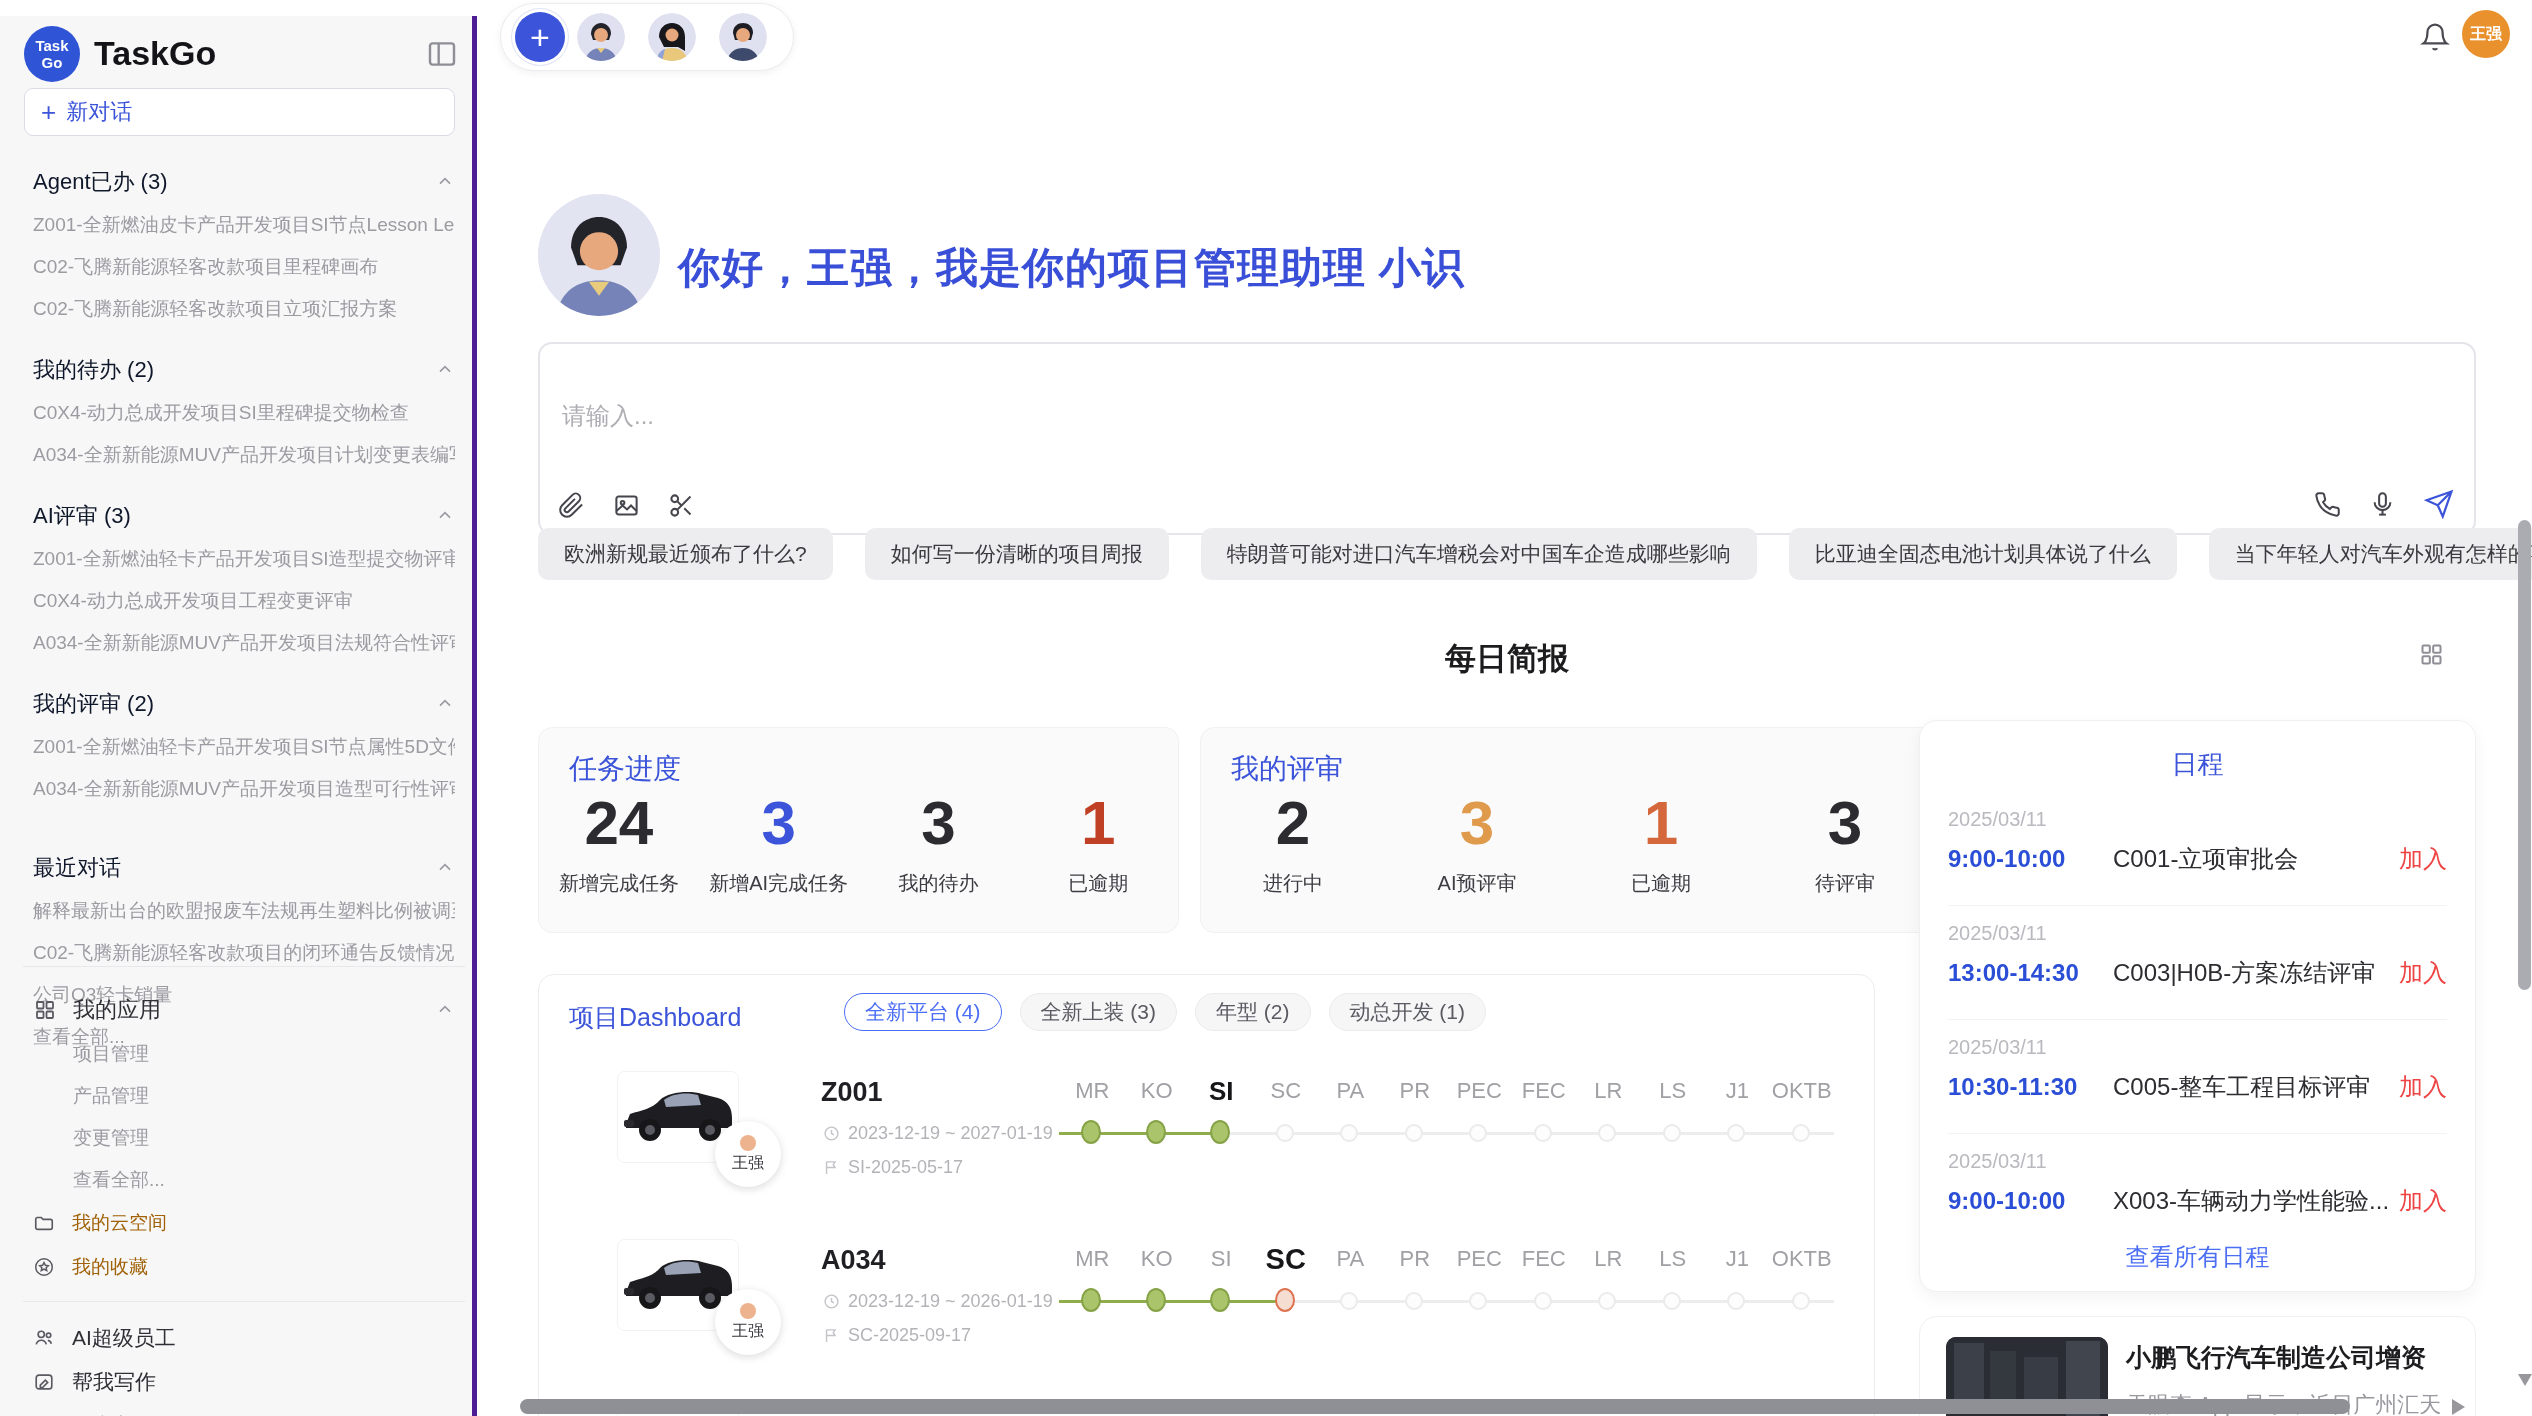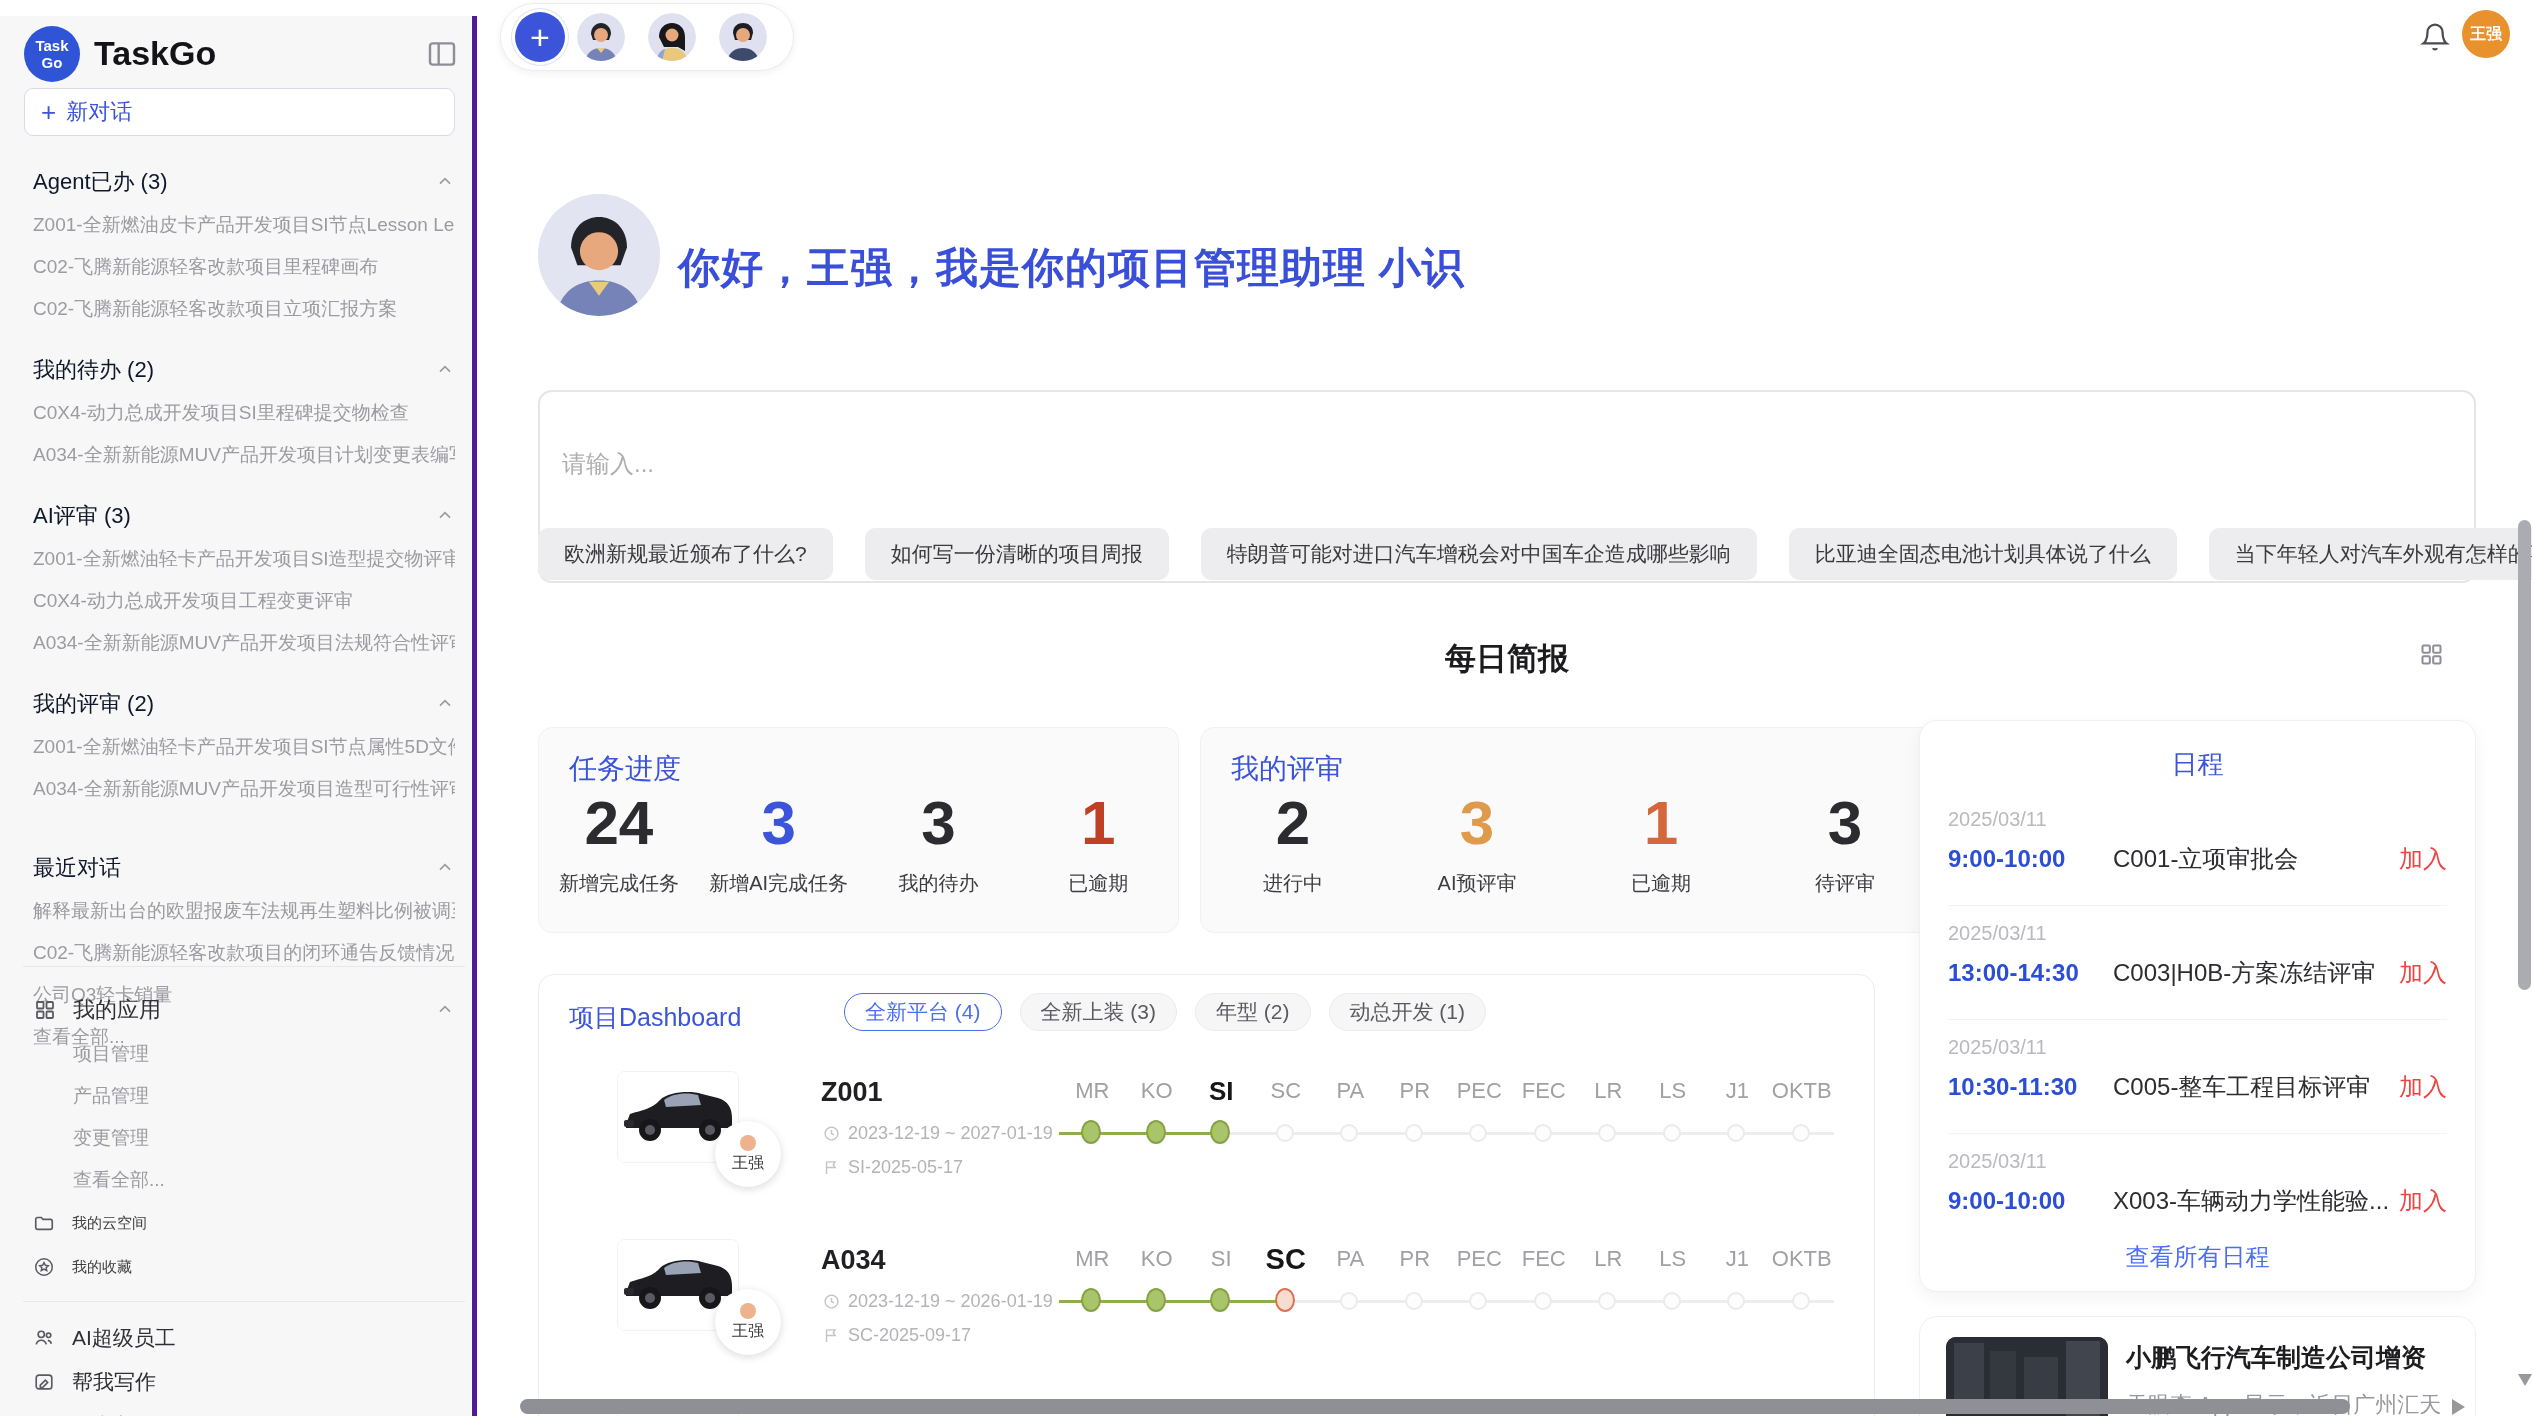--- a/index.html
+++ b/index.html
@@ -21,42 +21,42 @@
   .side-header{height:44px;margin-top:18px;display:flex;align-items:center;justify-content:space-between;font-size:22px;color:#0f172a;gap:24px;}
   .side-header .chev{color:#9a9aa2;}
   .side-item{height:42px;line-height:42px;font-size:19px;color:#9b9ba1;white-space:nowrap;overflow:hidden;cursor:pointer;}
   .side-bottom{position:absolute;left:0;top:950px;width:477px;padding:0 22px 0 33px;box-sizing:border-box;}
   .side-div{height:1px;background:#e7e7ec;margin:0 -10px;}
   .app-row{height:46px;margin-top:20px;display:flex;align-items:center;font-size:22px;color:#2f2f35;cursor:pointer;}
   .app-row .ric{width:24px;height:24px;color:#5a5a62;margin-right:16px;}
   .app-row .sp{flex:1}
   .app-row .chev{color:#9a9aa2;}
   .sub-item{height:42px;line-height:42px;padding-left:40px;font-size:19px;color:#9b9ba1;cursor:pointer;}
-  .link-row{height:44px;display:flex;align-items:center;font-size:15px;color:#404040;cursor:pointer;}
+  .link-row{height:44px;display:flex;align-items:center;font-size:19px;color:#a16207;cursor:pointer;}
   .link-row .ric{width:22px;height:22px;color:#5a5a62;margin-right:17px;}
   .tool-row{height:44px;display:flex;align-items:center;font-size:21px;color:#2f2f35;cursor:pointer;}
   .tool-row .ric{width:22px;height:22px;color:#5a5a62;margin-right:17px;}
 
   
   .topbar-pill{position:absolute;left:500px;top:3px;width:292px;height:66px;background:#fff;border:1px solid #ececf0;border-radius:36px;
                box-shadow:0 2px 8px rgba(0,0,0,.06);}
   .plus-circle{position:absolute;left:14px;top:8px;width:50px;height:50px;border-radius:50%;background:#3b54d9;color:#fff;
                display:flex;align-items:center;justify-content:center;font-size:34px;font-weight:300;cursor:pointer;box-shadow:0 0 0 3px #fff,0 0 0 4px #dfe3f5;}
   .tb-av{position:absolute;top:9px;width:48px;height:48px;border-radius:50%;overflow:hidden;cursor:pointer;}
   .bell{position:absolute;left:2420px;top:22px;width:30px;height:30px;color:#4a4a52;cursor:pointer;}
   .user-av{position:absolute;left:2462px;top:10px;width:48px;height:48px;border-radius:50%;background:#e8912d;color:#fff;
            display:flex;align-items:center;justify-content:center;font-size:16px;font-weight:700;cursor:pointer;}
 
   
   .greet-av{position:absolute;left:538px;top:194px;width:122px;height:122px;border-radius:50%;overflow:hidden;background:#e3e4f2;}
   .greet-text{position:absolute;left:678px;top:240px;font-size:42px;font-weight:800;color:#3a4fd8;letter-spacing:1px;}
 
   
   .input-box{position:absolute;left:538px;top:342px;width:1938px;height:193px;box-sizing:border-box;background:#fff;
-             border:2px solid #e4e4ea;border-radius:14px;cursor:text;margin-top:48px;}
+             border:2px solid #e4e4ea;border-radius:14px;cursor:text;}
   .placeholder{position:absolute;left:22px;top:56px;font-size:24px;color:#aeaeb4;}
   .in-left{position:absolute;left:18px;bottom:14px;display:flex;gap:28px;}
   .in-right{position:absolute;right:20px;bottom:14px;display:flex;gap:28px;align-items:center;}
   .inic{width:27px;height:27px;color:#45454d;cursor:pointer;}
   .inic.send{width:30px;height:30px;color:#3b54d9;}
 
   
   .chips{position:absolute;left:538px;top:528px;width:2273px;display:flex;gap:32px;overflow:hidden;}
   .chip{flex:0 0 auto;height:52px;line-height:52px;padding:0 26px;background:#ededef;border-radius:10px;font-size:21px;color:#3a3a3e;cursor:pointer;white-space:nowrap;}
 

